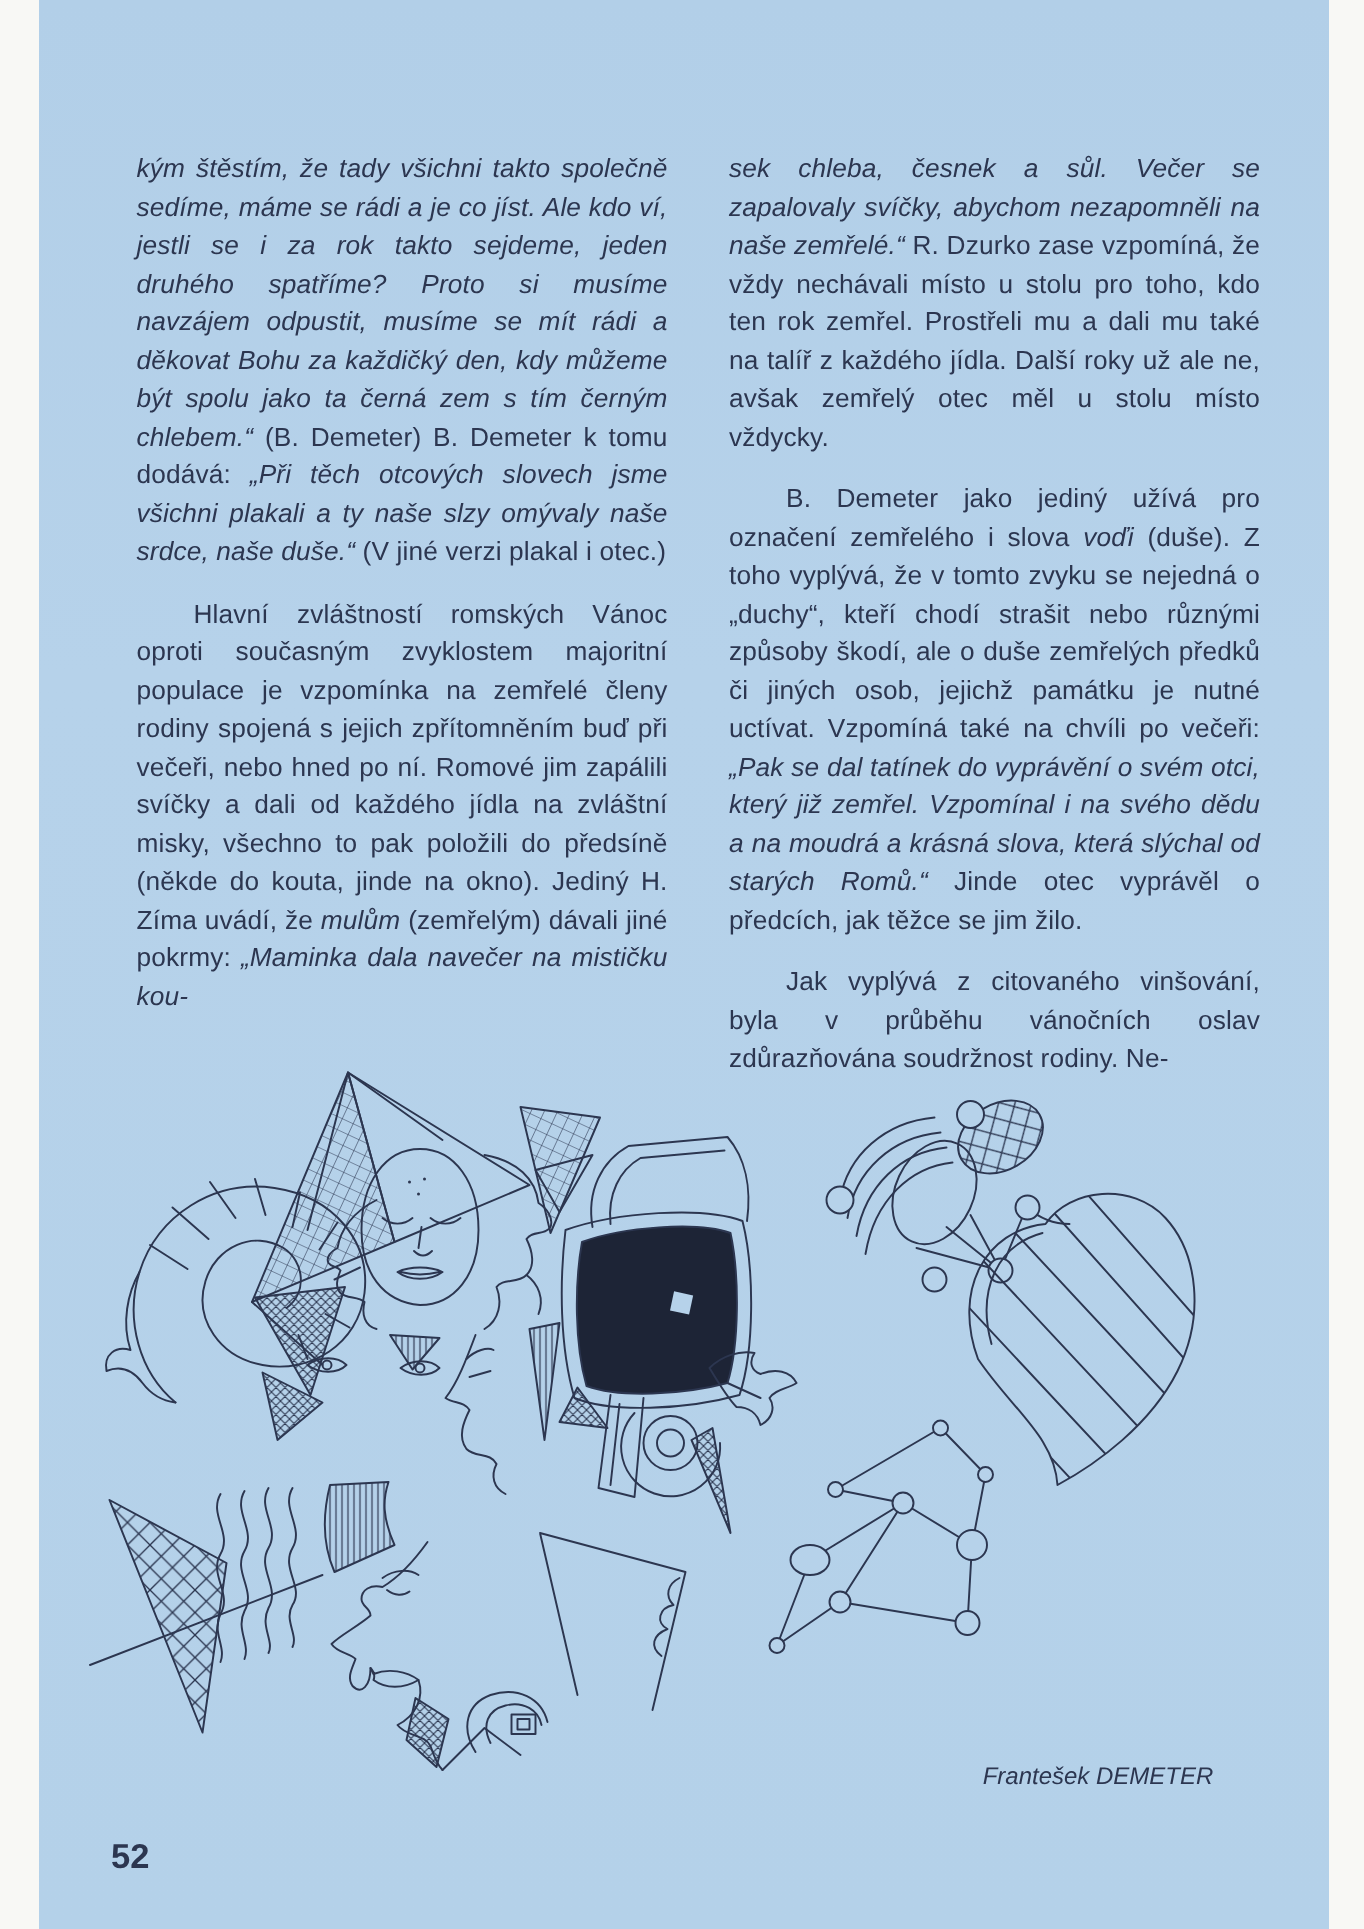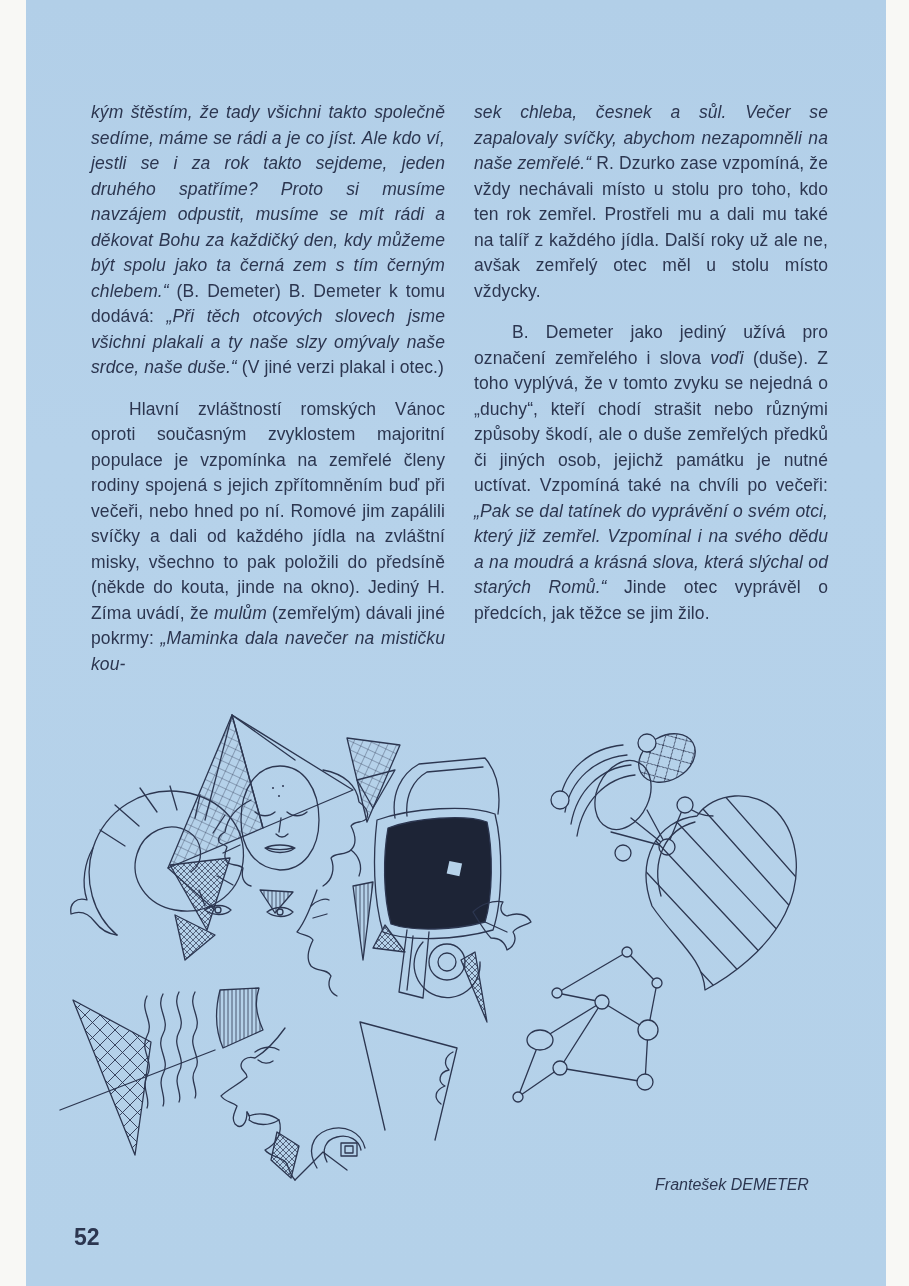--- a/index.html
+++ b/index.html
@@ -11,21 +11,21 @@
   }
   .sheet{
     position:absolute;left:26px;top:0;width:860px;height:1286px;
     background:linear-gradient(180deg,#b2cfe8 0%,var(--paper,#b6d2ea) 35%,#b4d1e9 100%);
   }
   .column{
     position:absolute;top:84px;width:386px;
     font-size:17.5px;line-height:25.5px;letter-spacing:.1px;
   }
   .col-left{left:75px;}
-  .col-right{left:458px;}
+  .col-right{left:470px;}
   .para{margin:16px;text-align:justify;}
   .para.indent{text-indent:38px;}
   .para.heading{font-weight:bold;text-align:left;margin-top:25px;margin-bottom:1px;}
   .it{font-style:italic;}
   .bd{font-weight:bold;}
   .illustration{
     position:absolute;left:55px;top:700px;width:800px;height:510px;
     color:var(--ink,#2c3650);
   }
   .caption{
@@ -42,20 +42,21 @@
 
 <div class="sheet"></div>
 
 <div class="column col-left">
     <p class="para"><span class="it">kým štěstím, že tady všichni takto společně sedíme, máme se rádi a je co jíst. Ale kdo ví, jestli se i za rok takto sejdeme, jeden druhého spatříme? Proto si musíme navzájem odpustit, musíme se mít rádi a děkovat Bohu za každičký den, kdy můžeme být spolu jako ta černá zem s tím černým chlebem.“ </span><span>(B. Demeter) B. Demeter k tomu dodává: </span><span class="it">„Při těch otcových slovech jsme všichni plakali a ty naše slzy omývaly naše srdce, naše duše.“ </span><span>(V jiné verzi plakal i otec.)</span></p>
     <p class="para indent"><span>Hlavní zvláštností romských Vánoc oproti současným zvyklostem majoritní populace je vzpomínka na zemřelé členy rodiny spojená s jejich zpřítomněním buď při večeři, nebo hned po ní. Romové jim zapálili svíčky a dali od každého jídla na zvláštní misky, všechno to pak položili do předsíně (někde do kouta, jinde na okno). Jediný H. Zíma uvádí, že </span><span class="it">mulům</span><span> (zemřelým) dávali jiné pokrmy: </span><span class="it">„Maminka dala navečer na mističku kou-</span></p>
   </div>
 <div class="column col-right">
     <p class="para"><span class="it">sek chleba, česnek a sůl. Večer se zapalovaly svíčky, abychom nezapomněli na naše zemřelé.“ </span><span>R. Dzurko zase vzpomíná, že vždy nechávali místo u stolu pro toho, kdo ten rok zemřel. Prostřeli mu a dali mu také na talíř z každého jídla. Další roky už ale ne, avšak zemřelý otec měl u stolu místo vždycky.</span></p>
     <p class="para indent"><span>B. Demeter jako jediný užívá pro označení zemřelého i slova </span><span class="it">voďi</span><span> (duše). Z toho vyplývá, že v tomto zvyku se nejedná o „duchy“, kteří chodí strašit nebo různými způsoby škodí, ale o duše zemřelých předků či jiných osob, jejichž památku je nutné uctívat. Vzpomíná také na chvíli po večeři: </span><span class="it">„Pak se dal tatínek do vyprávění o svém otci, který již zemřel. Vzpomínal i na svého dědu a na moudrá a krásná slova, která slýchal od starých Romů.“ </span><span>Jinde otec vyprávěl o předcích, jak těžce se jim žilo.</span></p>
+    <p class="para indent"><span>Jak vyplývá z citovaného vinšování, byla v průběhu vánočních oslav zdůrazňována soudržnost rodiny. Ne-</span></p>
   </div>
 
 <svg class="illustration" viewBox="0 0 800 510" fill="none" stroke="currentColor" stroke-width="1.3" stroke-linecap="round" stroke-linejoin="round">
   <defs>
     <pattern id="xh" width="6" height="6" patternUnits="userSpaceOnUse">
       <path d="M0 6L6 0M0 0L6 6" stroke="#2c3650" stroke-width="0.7"></path>
     </pattern>
     <pattern id="gr" width="8" height="8" patternUnits="userSpaceOnUse" patternTransform="rotate(25)">
       <path d="M0 0H8M0 0V8" stroke="#2c3650" stroke-width="0.7"></path>
     </pattern>

